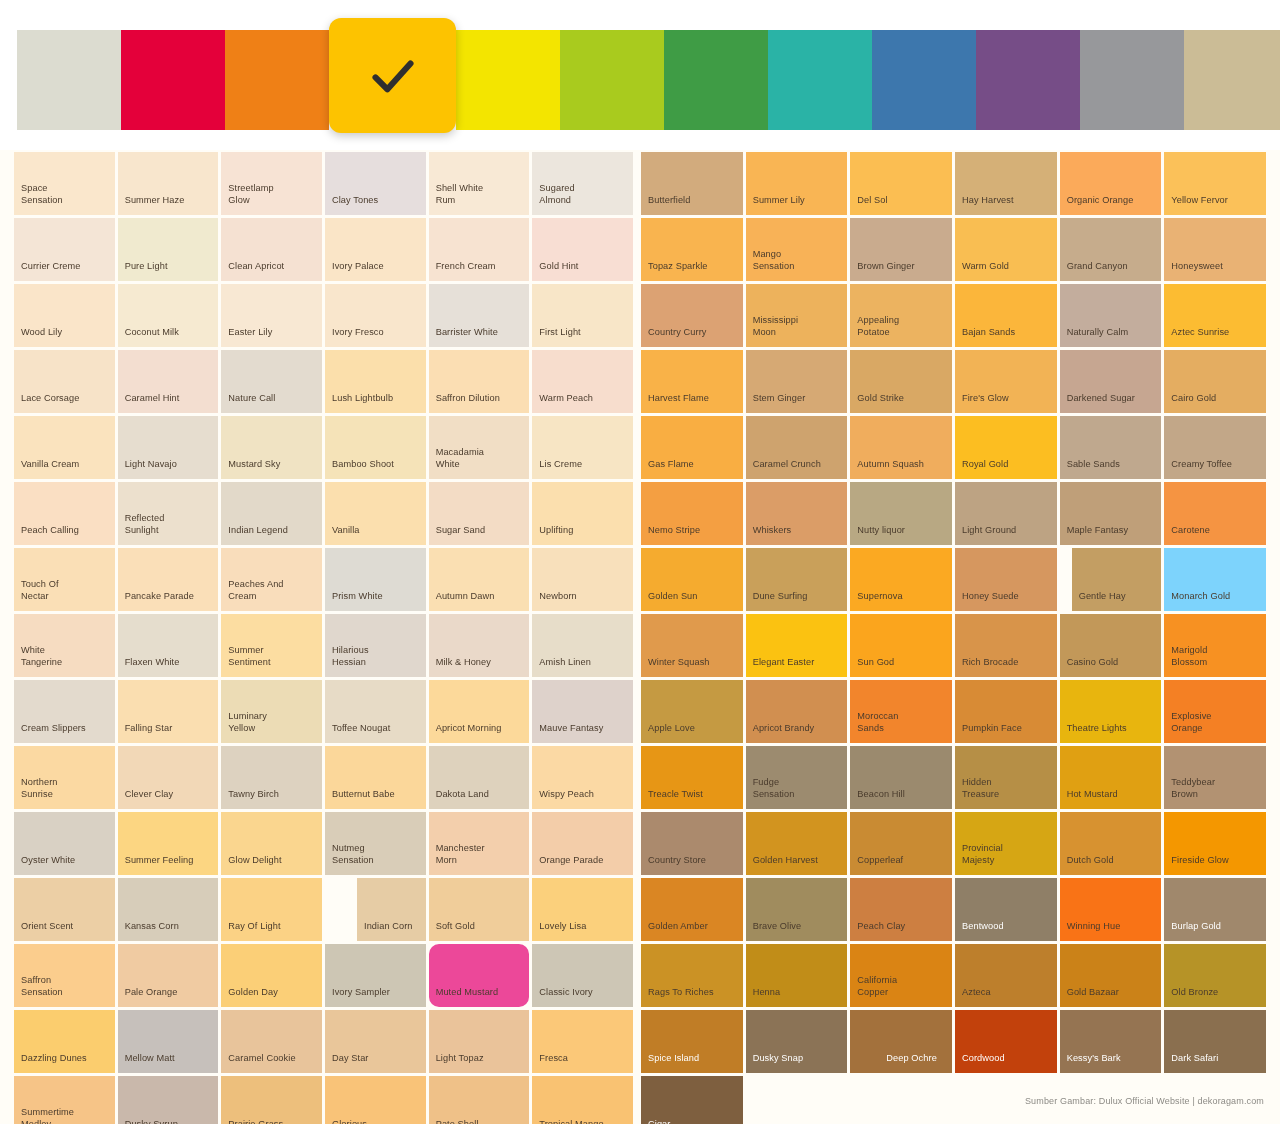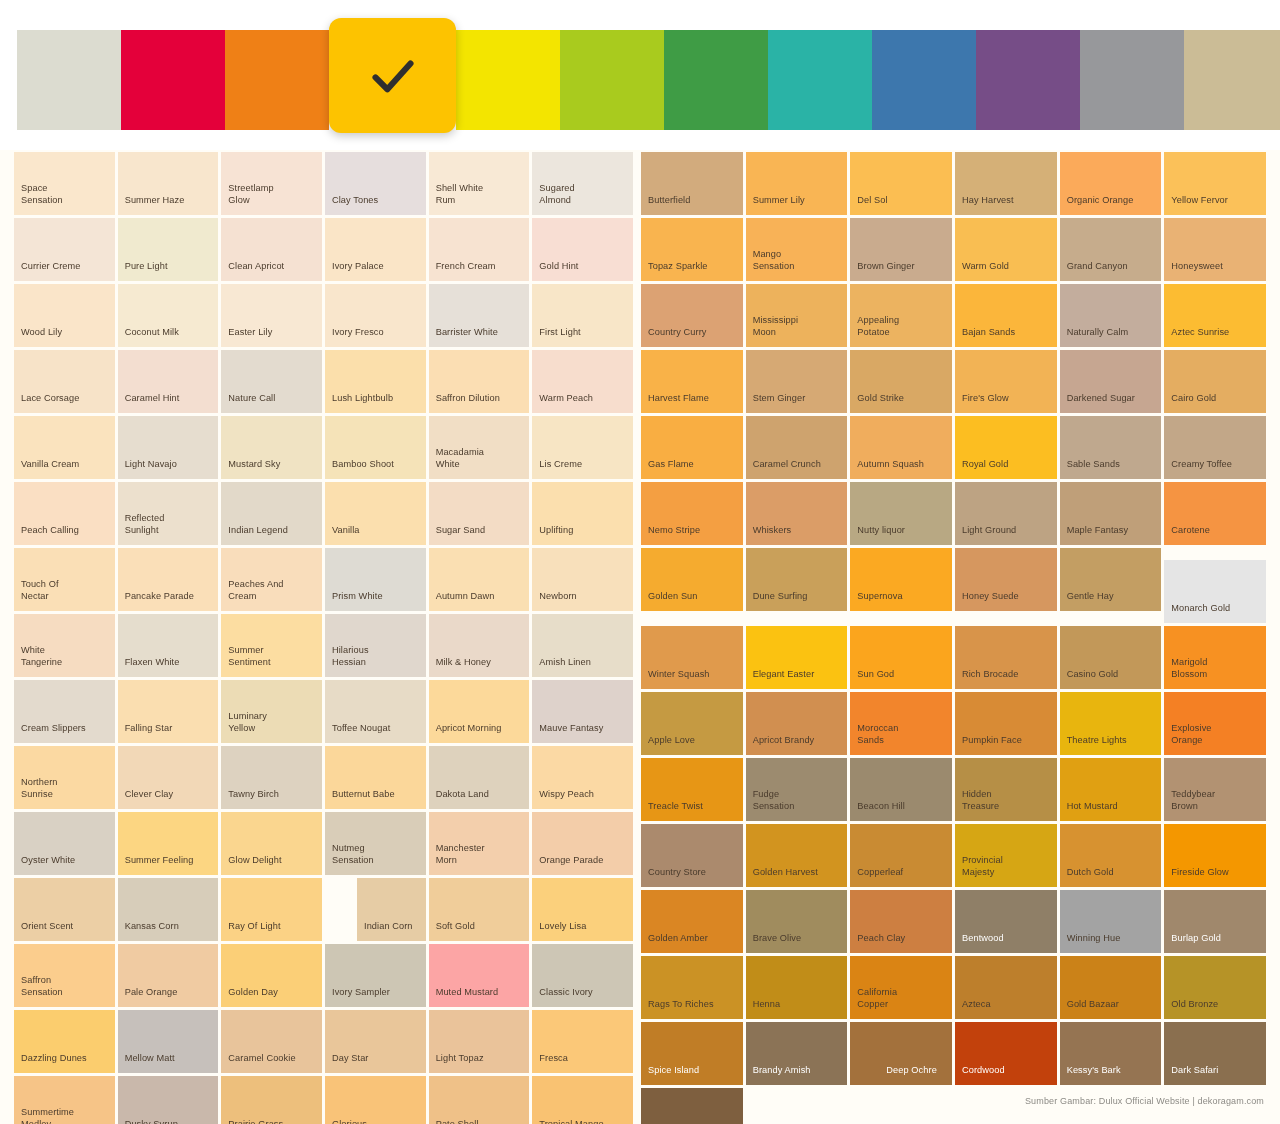--- a/index.html
+++ b/index.html
@@ -331,21 +331,21 @@
         </div>
         <div class="swatch" style="background: rgb(240, 203, 162);">
           <span class="lbl">Pale Orange</span>
         </div>
         <div class="swatch" style="background: rgb(251, 207, 119);">
           <span class="lbl">Golden Day</span>
         </div>
         <div class="swatch" style="background: rgb(205, 198, 180);">
           <span class="lbl">Ivory Sampler</span>
         </div>
-        <div class="swatch" style="background: #fca5a5;">
+        <div class="swatch" style="background: #ec4899; border-radius: 10px;">
           <span class="lbl">Muted Mustard</span>
         </div>
         <div class="swatch" style="background: rgb(205, 198, 181);">
           <span class="lbl">Classic Ivory</span>
         </div>
         <div class="swatch" style="background: rgb(251, 205, 110);">
           <span class="lbl">Dazzling Dunes</span>
         </div>
         <div class="swatch" style="background: rgb(198, 192, 187);">
           <span class="lbl">Mellow Matt</span>
@@ -499,24 +499,24 @@
         </div>
         <div class="swatch" style="background: rgb(201, 160, 90);">
           <span class="lbl">Dune Surfing</span>
         </div>
         <div class="swatch" style="background: rgb(251, 169, 34);">
           <span class="lbl">Supernova</span>
         </div>
         <div class="swatch" style="background: rgb(214, 151, 95);">
           <span class="lbl">Honey Suede</span>
         </div>
-        <div class="swatch" style="background: rgb(195, 158, 99);">
+        <div class="swatch" style="background: rgb(195, 158, 99); margin-left: 12px;">
           <span class="lbl">Gentle Hay</span>
         </div>
-        <div class="swatch" style="background: #e5e5e5; margin-top: 12px;">
+        <div class="swatch" style="background: #7dd3fc;">
           <span class="lbl">Monarch Gold</span>
         </div>
         <div class="swatch" style="background: rgb(224, 154, 76);">
           <span class="lbl">Winter Squash</span>
         </div>
         <div class="swatch" style="background: rgb(251, 194, 17);">
           <span class="lbl">Elegant Easter</span>
         </div>
         <div class="swatch" style="background: rgb(251, 165, 29);">
           <span class="lbl">Sun God</span>
@@ -596,21 +596,21 @@
         </div>
         <div class="swatch" style="background: rgb(160, 140, 94);">
           <span class="lbl">Brave Olive</span>
         </div>
         <div class="swatch" style="background: rgb(205, 127, 65);">
           <span class="lbl">Peach Clay</span>
         </div>
         <div class="swatch light-text" style="background: rgb(143, 127, 103);">
           <span class="lbl">Bentwood</span>
         </div>
-        <div class="swatch" style="background: #a3a3a3;">
+        <div class="swatch" style="background: #f97316;">
           <span class="lbl">Winning Hue</span>
         </div>
         <div class="swatch light-text" style="background: rgb(160, 136, 108);">
           <span class="lbl">Burlap Gold</span>
         </div>
         <div class="swatch" style="background: rgb(203, 146, 37);">
           <span class="lbl">Rags To Riches</span>
         </div>
         <div class="swatch" style="background: rgb(193, 141, 24);">
           <span class="lbl">Henna</span>
@@ -625,21 +625,21 @@
         <div class="swatch" style="background: rgb(203, 130, 24);">
           <span class="lbl">Gold Bazaar</span>
         </div>
         <div class="swatch" style="background: rgb(182, 147, 39);">
           <span class="lbl">Old Bronze</span>
         </div>
         <div class="swatch light-text" style="background: rgb(192, 125, 38);">
           <span class="lbl">Spice Island</span>
         </div>
         <div class="swatch light-text" style="background: rgb(139, 115, 86);">
-          <span class="lbl">Brandy Amish</span>
+          <span class="lbl">Dusky Snap</span>
         </div>
         <div class="swatch light-text" style="background: rgb(163, 113, 60); padding-left: 36px;">
           <span class="lbl">Deep Ochre</span>
         </div>
         <div class="swatch light-text" style="background: #c2410c;">
           <span class="lbl">Cordwood</span>
         </div>
         <div class="swatch light-text" style="background: rgb(149, 116, 82);">
           <span class="lbl">Kessy's Bark</span>
         </div>

